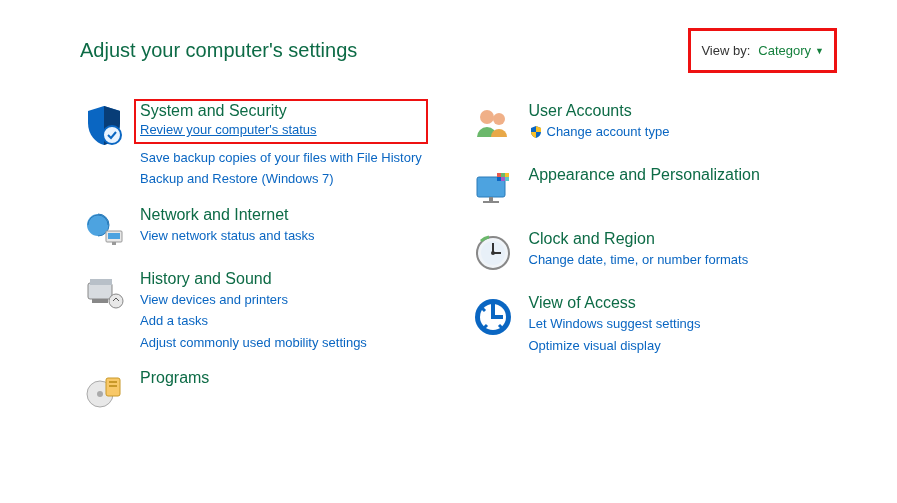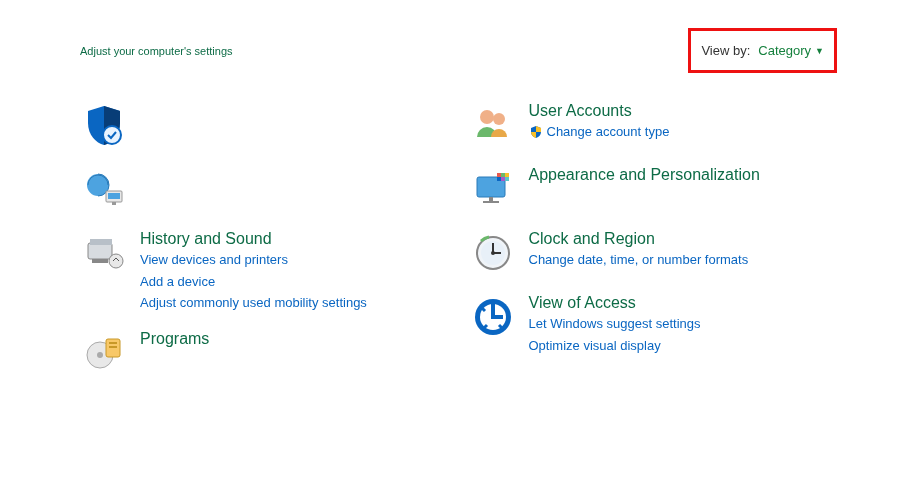--- a/index.html
+++ b/index.html
@@ -15,21 +15,21 @@
     position: relative;
   }
   .header {
     display: flex;
     justify-content: space-between;
     align-items: center;
     padding: 28px 60px 8px 80px;
   }
   .page-title {
     color: #0d6b46;
-    font-size: 11px;
+    font-size: 20px;
     font-weight: 400;
   }
   .view-by-wrap {
     display: flex;
     align-items: center;
     gap: 8px;
     border: 3px solid #e11;
     padding: 12px 10px;
   }
   .view-by-label { color: #333; font-size: 13px; }
@@ -104,49 +104,61 @@
 
     <div class="cat">
       <div class="icon-slot">
         <svg width="44" height="44" viewBox="0 0 44 44">
           <path d="M22 3 L38 8 L38 20 C38 32 30 40 22 42 C14 40 6 32 6 20 L6 8 Z" fill="#0a66c2"></path>
           <path d="M22 3 L22 42 C30 40 38 32 38 20 L38 8 Z" fill="#083d77"></path>
           <circle cx="30" cy="32" r="9" fill="#e8f3ff" stroke="#0a66c2" stroke-width="2"></circle>
           <path d="M26 32 l3 3 l5 -6" fill="none" stroke="#0a66c2" stroke-width="2"></path>
         </svg>
       </div>
+      <div class="body">
+        <div class="highlight-box">
+          <div class="cat-title">System and Security</div>
+          <div class="cat-link" style="text-decoration:underline">Review your computer's status</div>
+        </div>
+        <div class="cat-link">Save backup copies of your files with File History</div>
+        <div class="cat-link">Backup and Restore (Windows 7)</div>
+      </div>
     </div>
 
     <div class="cat">
       <div class="icon-slot">
         <svg width="44" height="44" viewBox="0 0 44 44">
           <circle cx="16" cy="18" r="11" fill="#4da3e0"></circle>
           <path d="M6 18 a10 10 0 0 1 20 0" fill="none" stroke="#2a7ab8" stroke-width="1"></path>
           <path d="M16 7 a11 11 0 0 1 0 22" fill="none" stroke="#2a7ab8" stroke-width="1"></path>
           <rect x="24" y="24" width="16" height="11" rx="1" fill="#e8e8e8" stroke="#999"></rect>
           <rect x="26" y="26" width="12" height="6" fill="#4da3e0"></rect>
           <rect x="30" y="35" width="4" height="3" fill="#999"></rect>
         </svg>
       </div>
+      <div class="body">
+        <div class="cat-title">Network and Internet</div>
+        <div class="cat-link">View network status and tasks</div>
+      </div>
     </div>
 
     <div class="cat">
       <div class="icon-slot">
         <svg width="44" height="44" viewBox="0 0 44 44">
           <rect x="6" y="12" width="24" height="16" rx="2" fill="#d8dce0" stroke="#888"></rect>
           <rect x="8" y="8" width="22" height="6" fill="#b8c0c8"></rect>
           <rect x="10" y="28" width="16" height="4" fill="#888"></rect>
           <circle cx="34" cy="30" r="7" fill="#e8e8e8" stroke="#888"></circle>
           <path d="M31 30 l3 -3 l3 3" fill="none" stroke="#555"></path>
         </svg>
       </div>
       <div class="body">
         <div class="cat-title">History and Sound</div>
         <div class="cat-link">View devices and printers</div>
-        <div class="cat-link">Add a device</div>
+        <div class="cat-link">Add a tasks</div>
         <div class="cat-link">Adjust commonly used mobility settings</div>
       </div>
     </div>
 
     <div class="cat">
       <div class="icon-slot">
         <svg width="44" height="44" viewBox="0 0 44 44">
           <circle cx="18" cy="24" r="13" fill="#e8e8e8" stroke="#aaa"></circle>
           <circle cx="18" cy="24" r="3" fill="#aaa"></circle>
           <rect x="24" y="8" width="14" height="18" rx="2" fill="#f8c868" stroke="#c89828"></rect>

